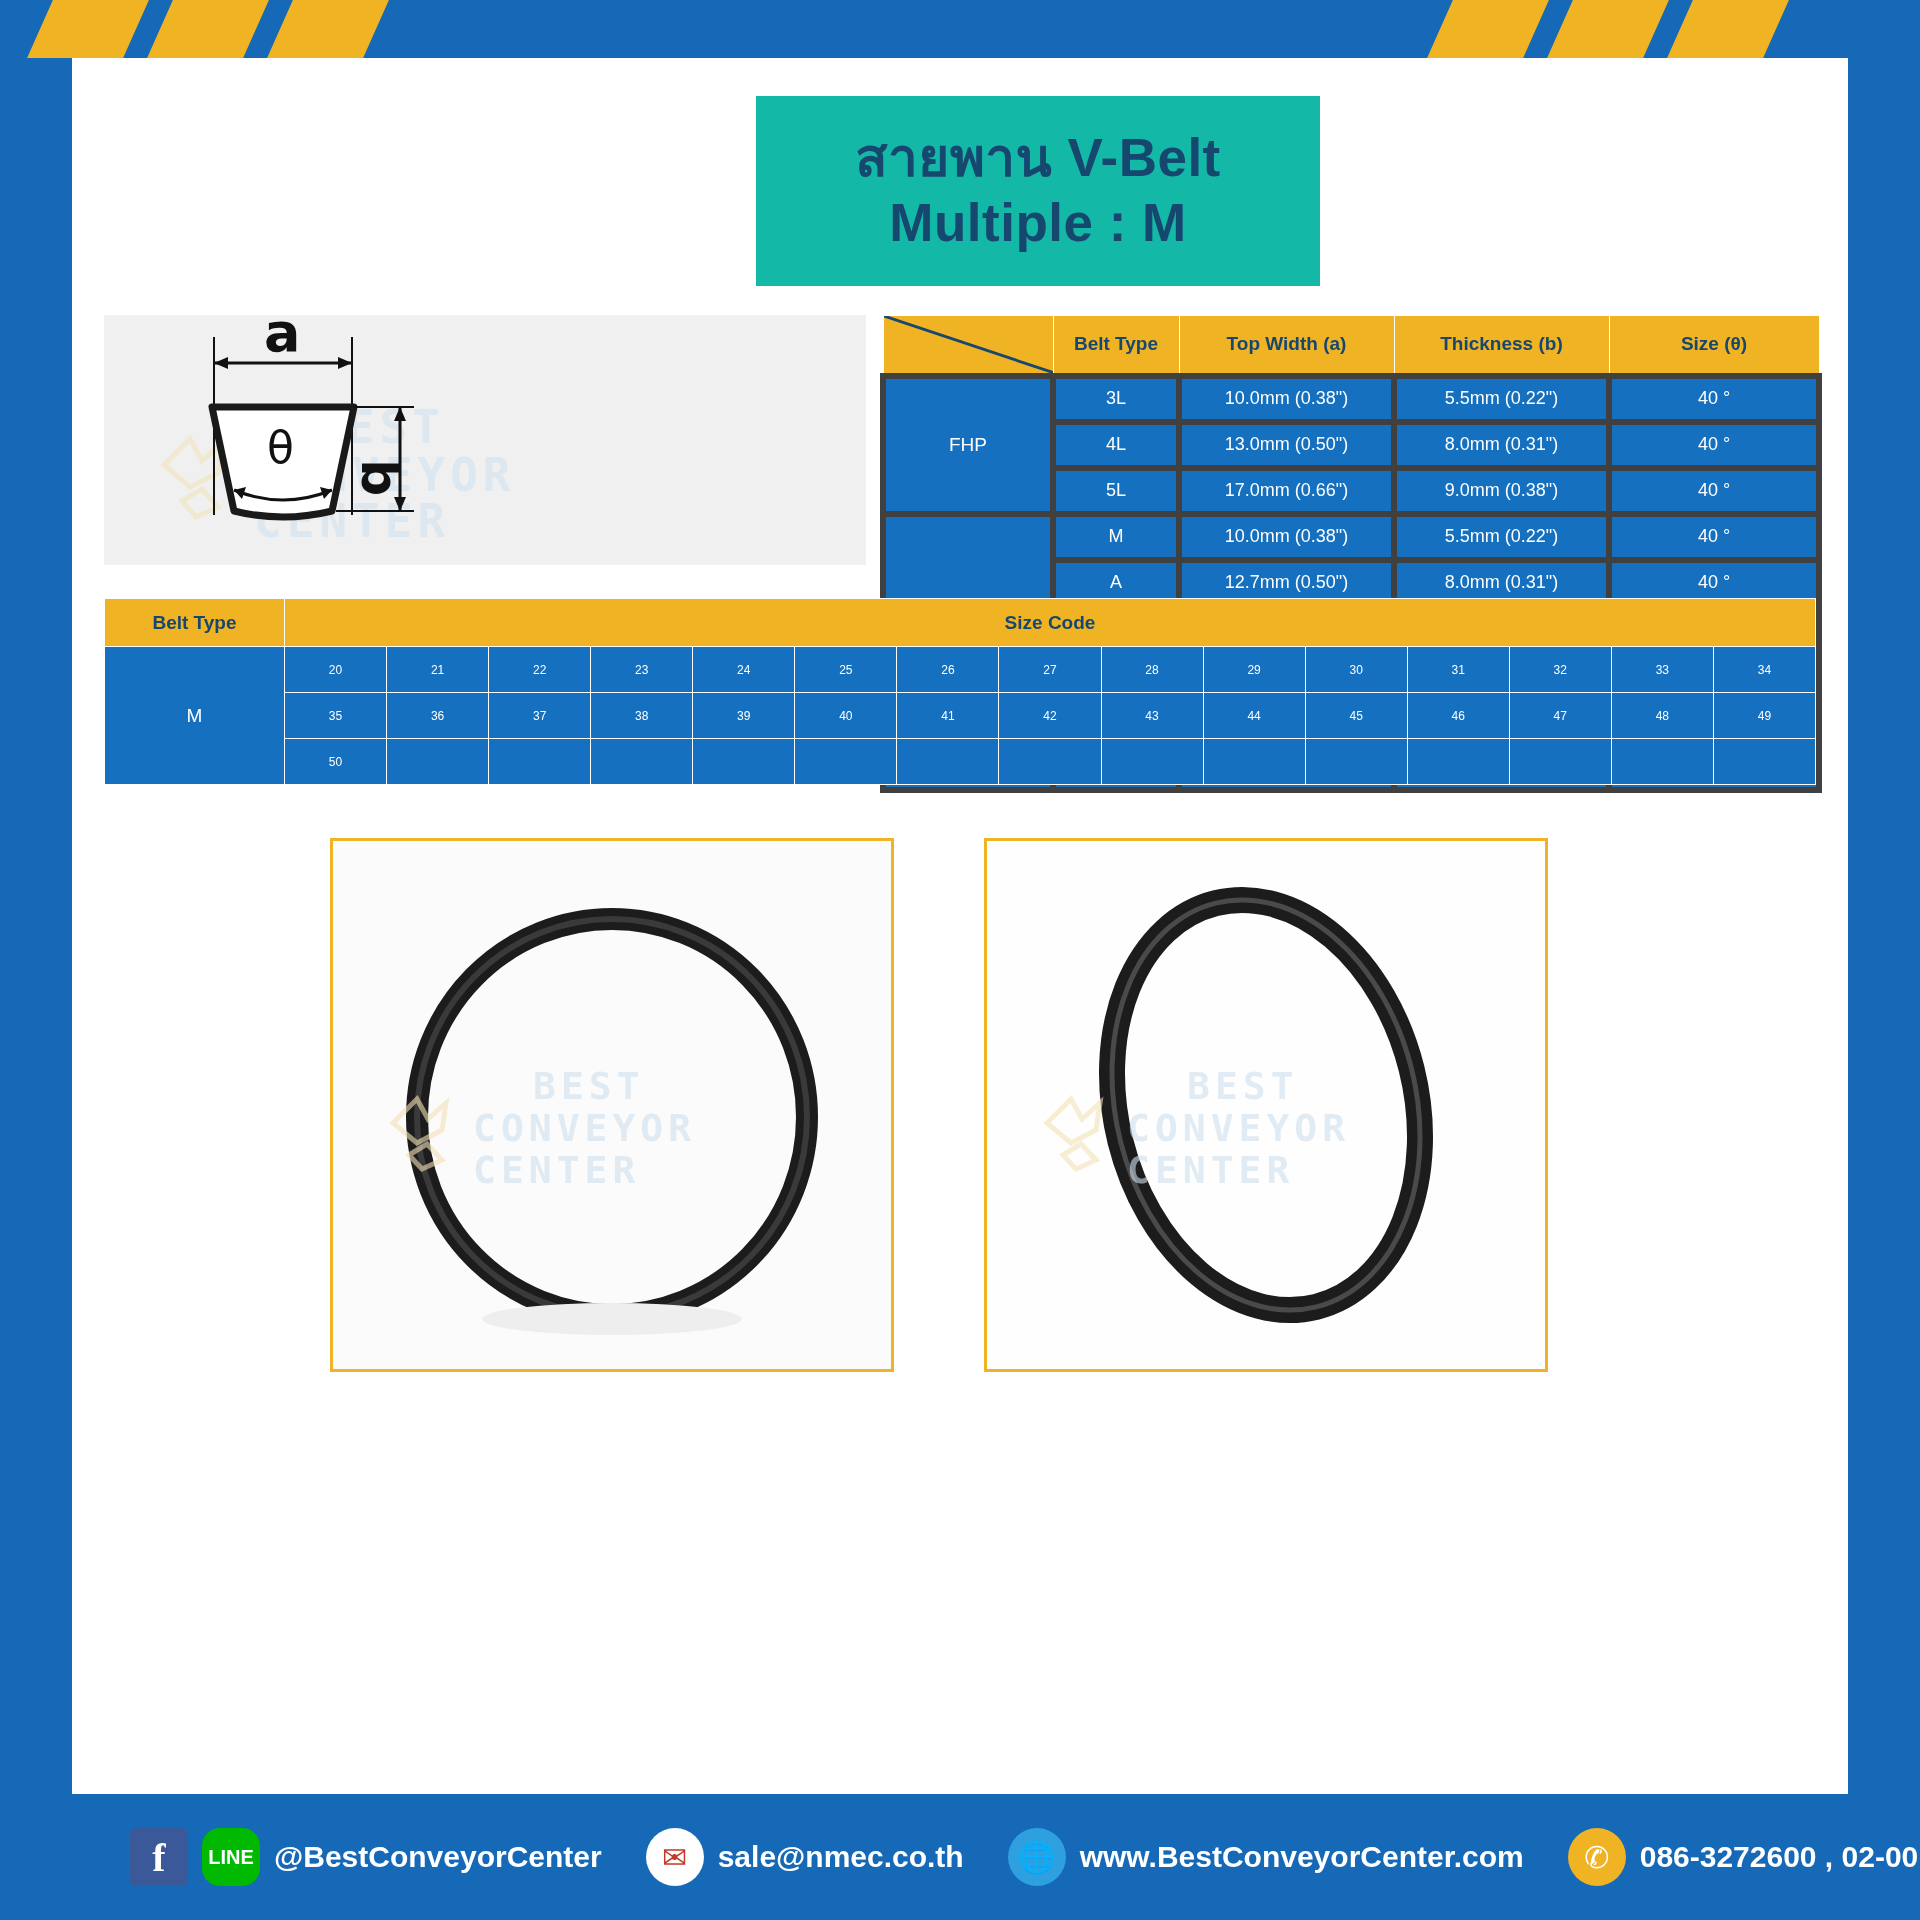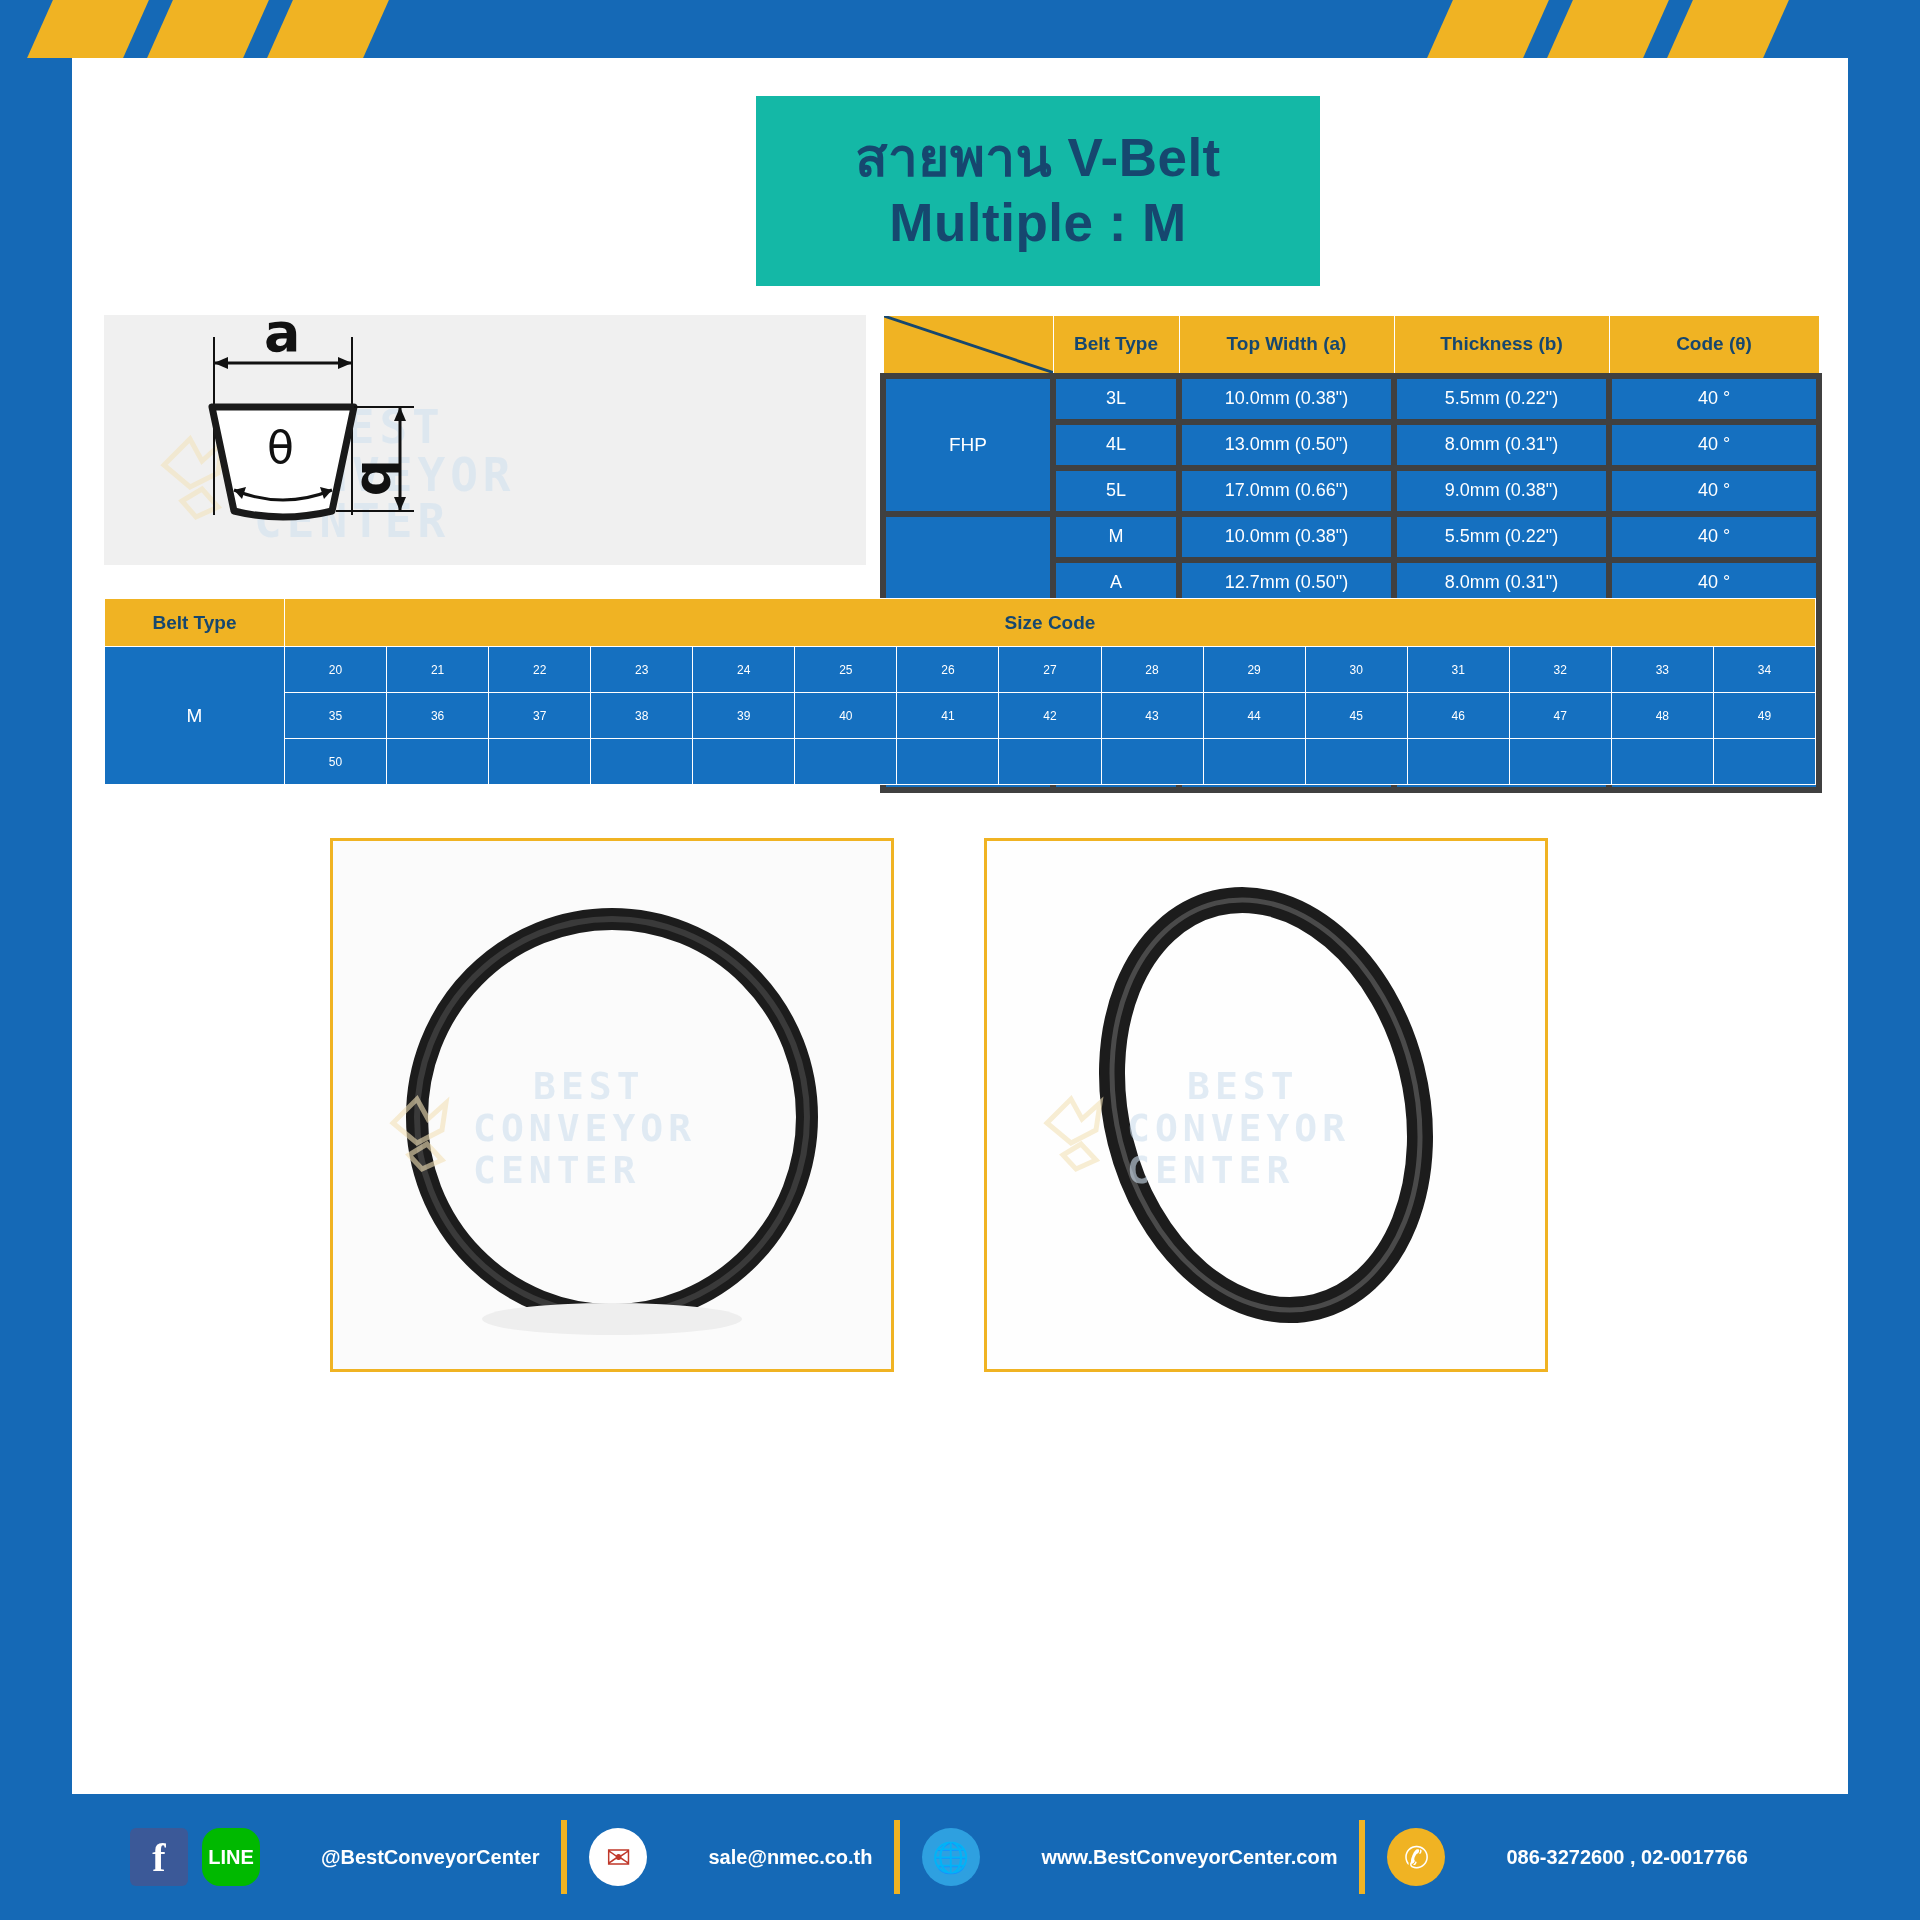--- a/index.html
+++ b/index.html
@@ -134,21 +134,21 @@
   .footer-bottom {
     position: absolute;
     left: 0; top: 1794px;
     width: 1920px; height: 126px;
     background: #1569b6;
     display: flex; align-items: center;
     justify-content: flex-start;
     color: #ffffff;
   }
   .fgroup { display: flex; align-items: center; gap: 14px; }
-  .ftext { font-size: 20px; font-weight: bold; color: #ffffff; white-space: nowrap; margin-left: 47px; }
+  .ftext { font-size: 30px; font-weight: bold; color: #ffffff; white-space: nowrap; }
   .fdiv { width: 6px; height: 74px; background: #f0b323; margin: 0 22px; }
   .ficon { width: 58px; height: 58px; border-radius: 50%; display: flex; align-items: center; justify-content: center; font-size: 30px; }
   .ficon.fb { background: #3b5998; color: #fff; border-radius: 6px; font-family: "Liberation Serif", serif; font-weight: bold; font-size: 40px; }
   .ficon.line { background: #00b900; color: #fff; border-radius: 18px; font-size: 20px; font-weight: bold; }
   .ficon.mail { background: #ffffff; color: #c0392b; }
   .ficon.web { background: #2ea0e0; color: #ffffff; }
   .ficon.phone { background: #f0b323; color: #ffffff; }
 </style>
 </head>
 <body>
@@ -209,21 +209,21 @@
     <thead>
       <tr>
         <th class="corner" style="width:170px">
           <svg class="slash" viewBox="0 0 170 60" preserveAspectRatio="none">
             <line x1="0" y1="0" x2="170" y2="60" stroke="#16476f" stroke-width="3"></line>
           </svg>
         </th>
         <th style="width:126px">Belt Type</th>
         <th style="width:215px">Top Width (a)</th>
         <th style="width:215px">Thickness (b)</th>
-        <th style="width:210px">Code (θ)</th>
+        <th style="width:210px">Size (θ)</th>
       </tr>
     </thead>
     <tbody>
       <tr>
         <td class="group" rowspan="3">FHP</td>
         <td>3L</td>
         <td>10.0mm (0.38")</td>
         <td>5.5mm (0.22")</td>
         <td>40 °</td>
       </tr>

